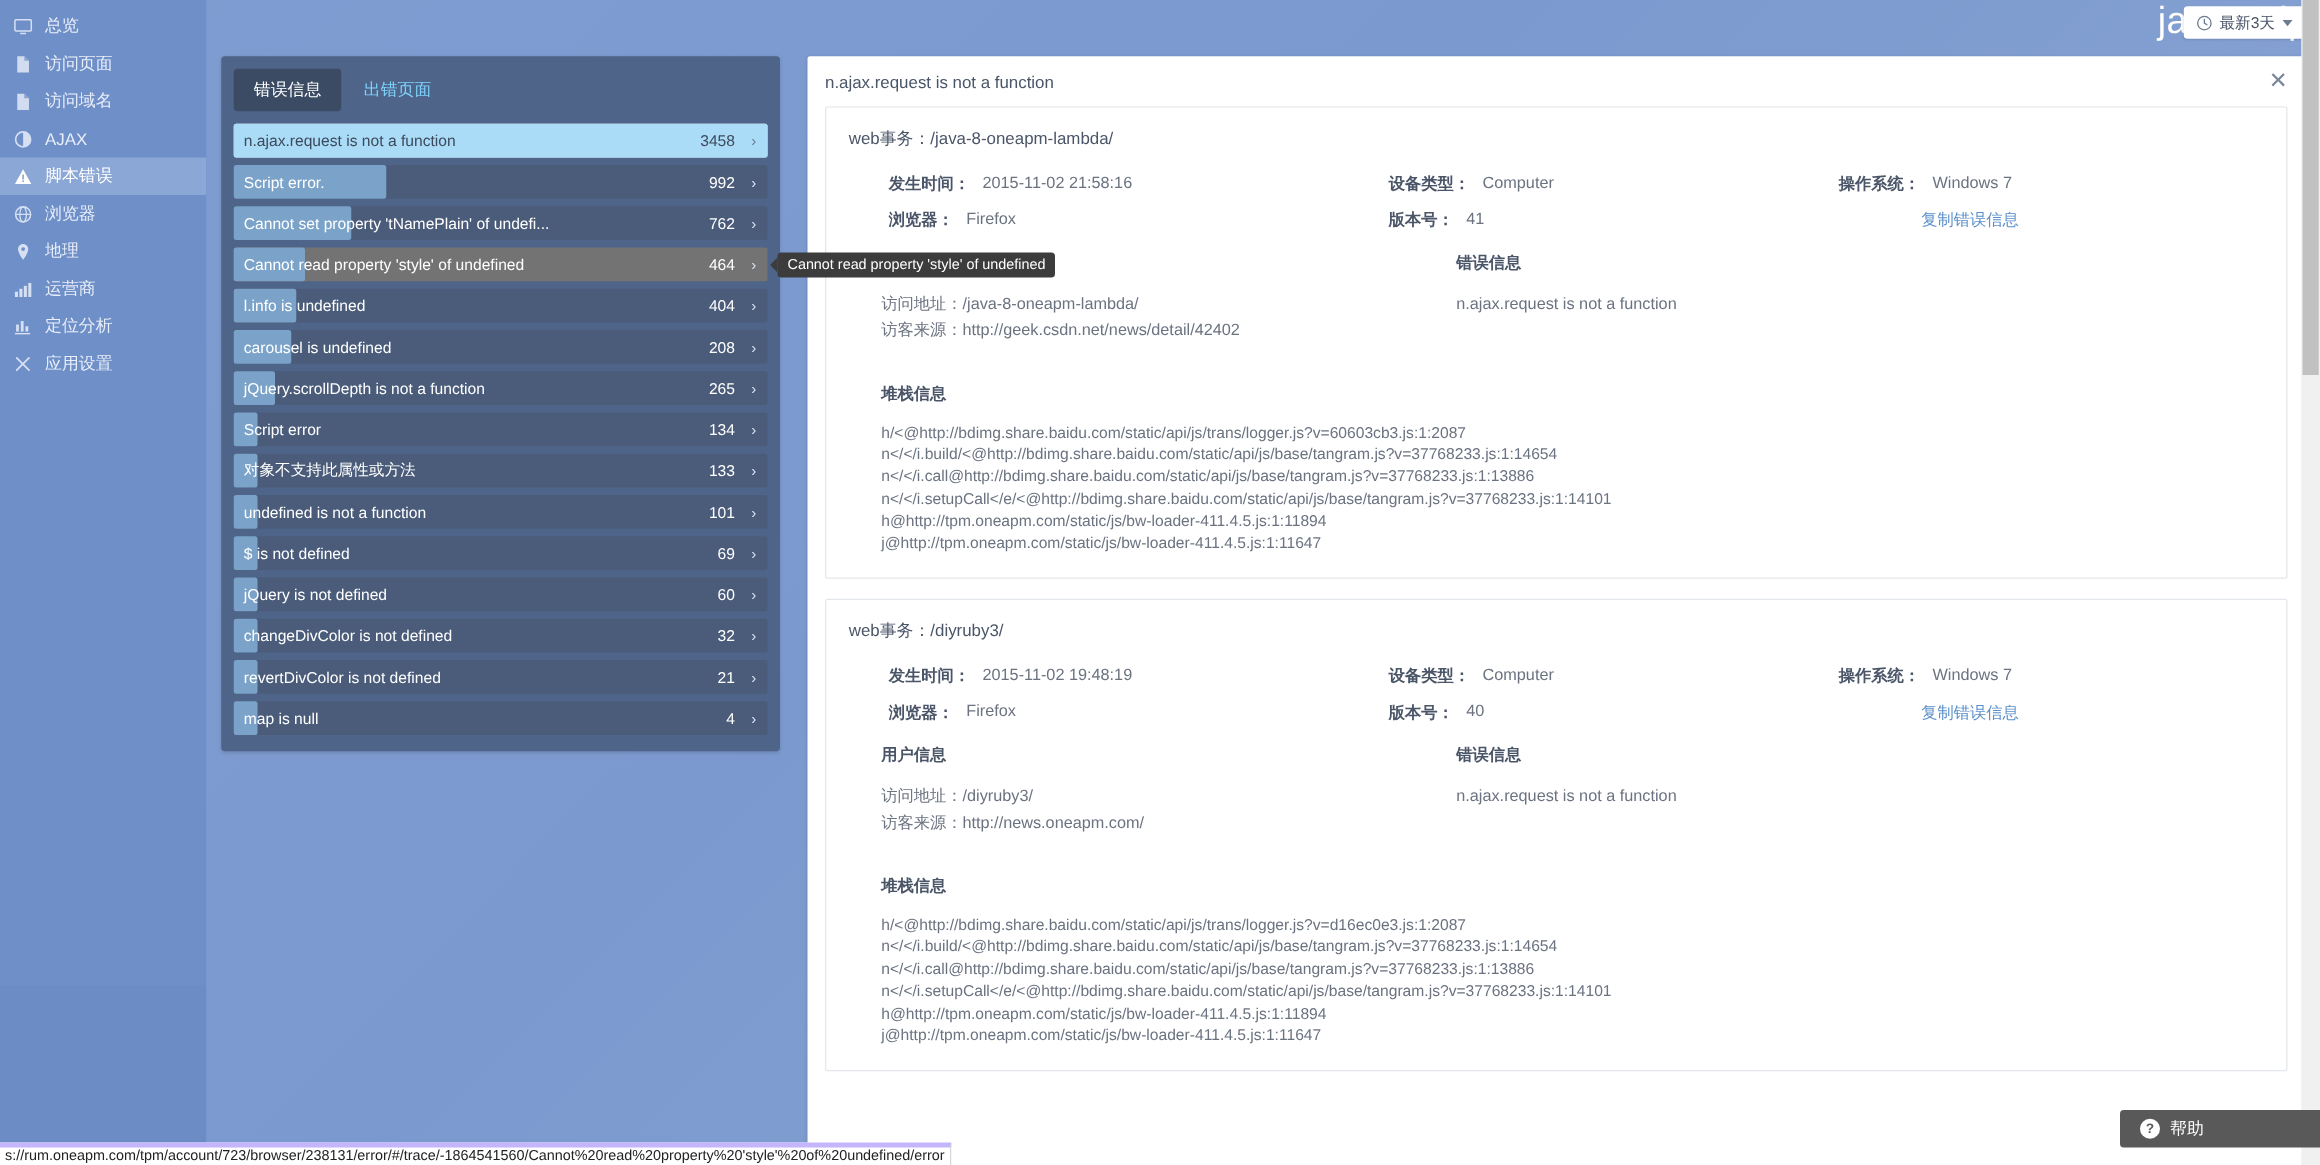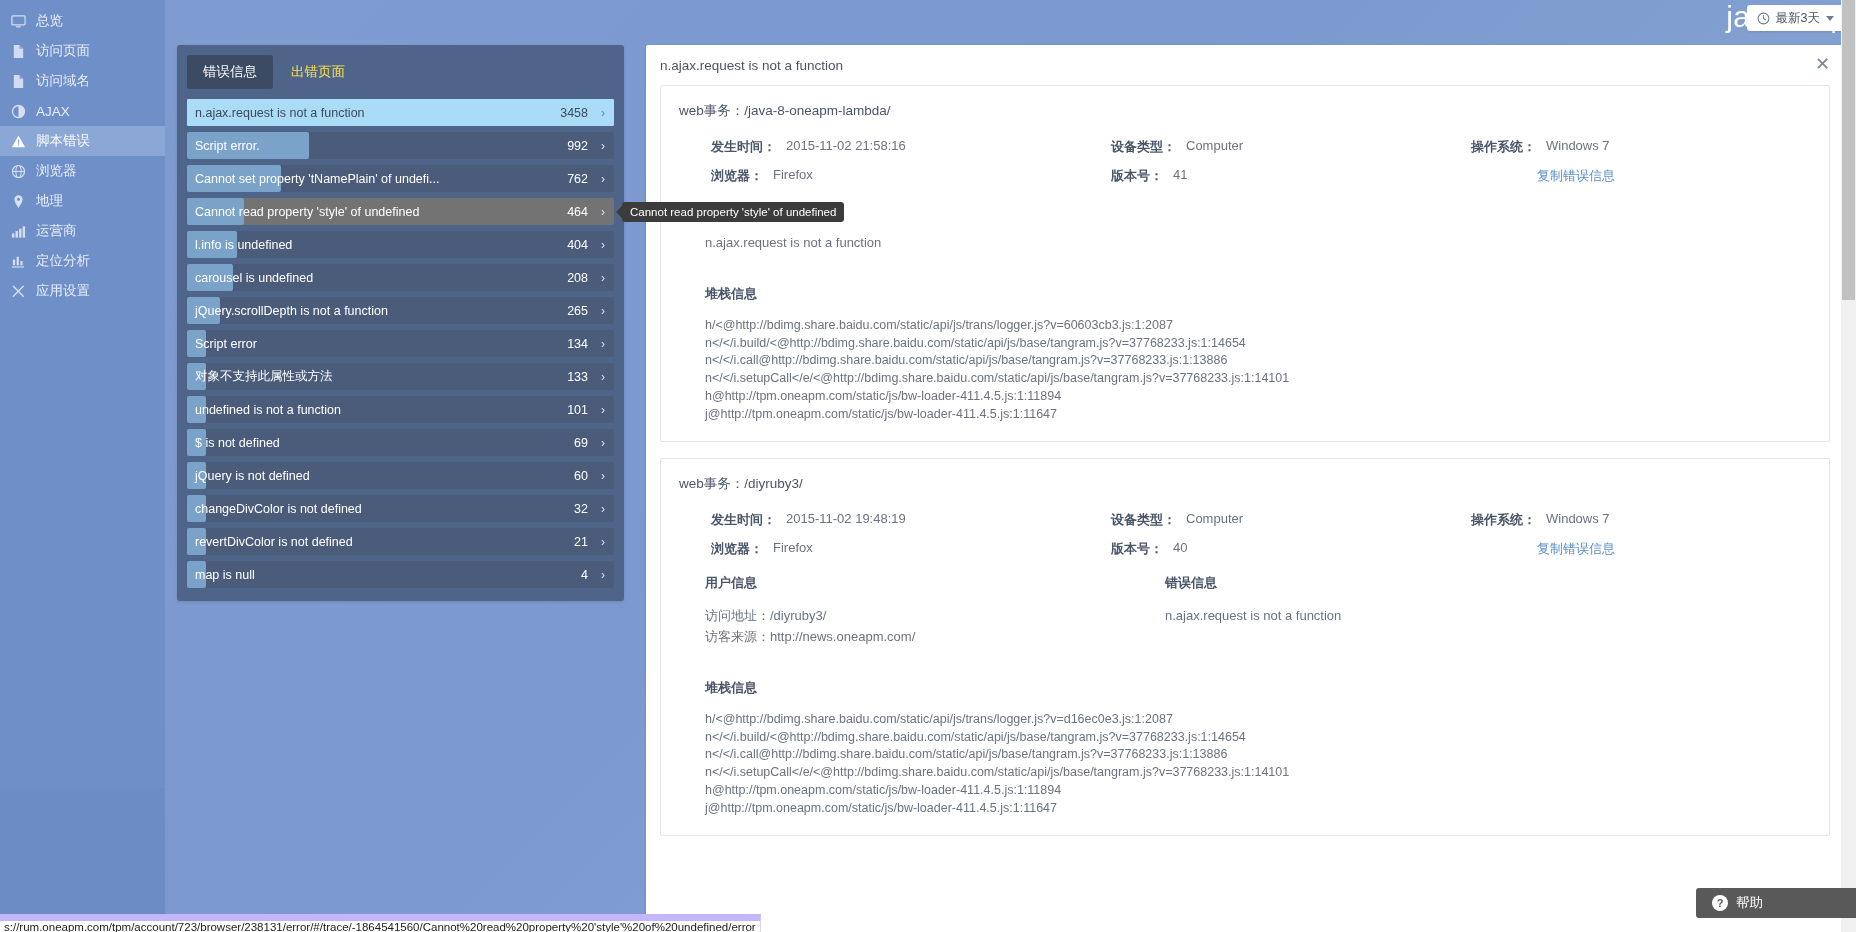--- a/index.html
+++ b/index.html
@@ -64,21 +64,21 @@
   .left-panel {
     width: 447px; min-width: 447px;
     background:#4f6489;
     border-radius: 3px;
     padding: 10px 10px 12px 10px;
     height: 556px;
     box-shadow: 0 1px 3px rgba(0,0,0,.12);
   }
   .tabs { display: flex; gap: 2px; margin-bottom: 10px; }
   .tab {
-    padding: 8px 16px; font-size: 13.5px; color: #fde047;
+    padding: 8px 16px; font-size: 13.5px; color: #7dd3fc;
     cursor: pointer; border-radius: 3px;
   }
   .tab.active { background:#3b4b63; color:#ffffff; }
 
   .err-row {
     position: relative; height: 27px; margin-bottom: 6px;
     border-radius: 2px; background:#4a5c7a; overflow: visible;
     cursor: pointer;
   }
   .err-row .bar {
@@ -159,21 +159,21 @@
 
   .stack-wrap { margin-left: 26px; margin-top: 31px; }
   .stack-line { font-size:12.5px; color:#6b7280; line-height:1.42; white-space:nowrap; }
 
   
   .status-bar {
     position:absolute; left:0; bottom:0; height:18px;
     background:#ffffff; color:#222; font-size:11.5px;
     display:flex; align-items:center; padding: 0 4px;
     max-width: 900px; overflow:hidden; white-space:nowrap; z-index:80;
-    border-top:7px solid #c4b5fd; border-right:1px solid #d8d8d8;
+    border-top:4px solid #c4b5fd; border-right:1px solid #d8d8d8;
   }
 
   
   .help-btn {
     position:absolute; right:0px; bottom:14px;
     background:#595959; color:#ffffff;
     height:30px; display:flex; align-items:center; gap:8px;
     padding: 0 22px 0 16px; border-radius:3px 0 0 3px;
     font-size:13.5px; cursor:pointer; z-index:70;
     width: 160px;
@@ -441,20 +441,25 @@
                   <span class="v">Firefox</span>
                 </div>
                 <div class="meta">
                   <span class="k">版本号：</span>
                   <span class="v">41</span>
                 </div>
                 <div class="copy-link">复制错误信息</div>
               </div>
               <div class="info-grid">
                 <div>
+                  <div class="sec-title">用户信息</div>
+                  <div class="info-line">访问地址：/java-8-oneapm-lambda/</div>
+                  <div class="info-line">访客来源：http://geek.csdn.net/news/detail/42402</div>
+                </div>
+                <div>
                   <div class="sec-title">错误信息</div>
                   <div class="info-line">n.ajax.request is not a function</div>
                 </div>
               </div>
               <div class="stack-wrap">
                 <div class="sec-title">堆栈信息</div>
                 <div class="stack-line">h/&lt;@http://bdimg.share.baidu.com/static/api/js/trans/logger.js?v=60603cb3.js:1:2087</div>
                 <div class="stack-line">n&lt;/&lt;/i.build/&lt;@http://bdimg.share.baidu.com/static/api/js/base/tangram.js?v=37768233.js:1:14654</div>
                 <div class="stack-line">n&lt;/&lt;/i.call@http://bdimg.share.baidu.com/static/api/js/base/tangram.js?v=37768233.js:1:13886</div>
                 <div class="stack-line">n&lt;/&lt;/i.setupCall&lt;/e/&lt;@http://bdimg.share.baidu.com/static/api/js/base/tangram.js?v=37768233.js:1:14101</div>

